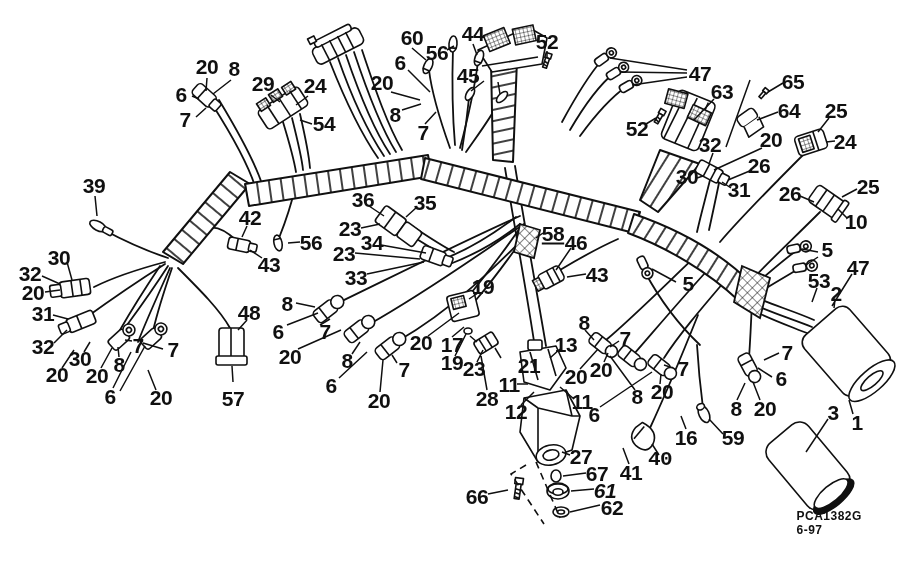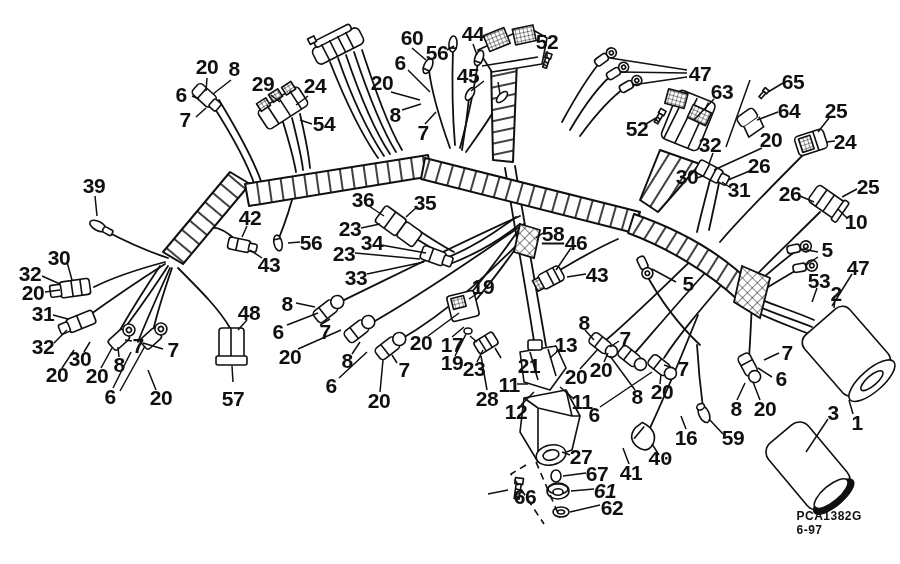--- a/index.html
+++ b/index.html
@@ -611,17 +611,17 @@
       <div class="part-label" style="left: 736px; top: 408px;">8</div>
       <div class="part-label" style="left: 765px; top: 408px;">20</div>
       <div class="part-label" style="left: 827px; top: 249px;">5</div>
       <div class="part-label" style="left: 819px; top: 280px;">53</div>
       <div class="part-label" style="left: 836px; top: 293px;">2</div>
       <div class="part-label" style="left: 858px; top: 267px;">47</div>
       <div class="part-label" style="left: 857px; top: 422px;">1</div>
       <div class="part-label" style="left: 833px; top: 412px;">3</div>
       <div class="part-label" style="left: 581px; top: 456px;">27</div>
       <div class="part-label" style="left: 597px; top: 473px;">67</div>
-      <div class="part-label" style="left: 477px; top: 496px; margin-left: 48px;">66</div>
+      <div class="part-label" style="left: 477px; top: 496px;">66</div>
       <div class="part-label" style="left: 605px; top: 490px; font-style: italic;">61</div>
       <div class="part-label" style="left: 612px; top: 507px;">62</div>
     </div>
 </div>
 
 </body></html>

